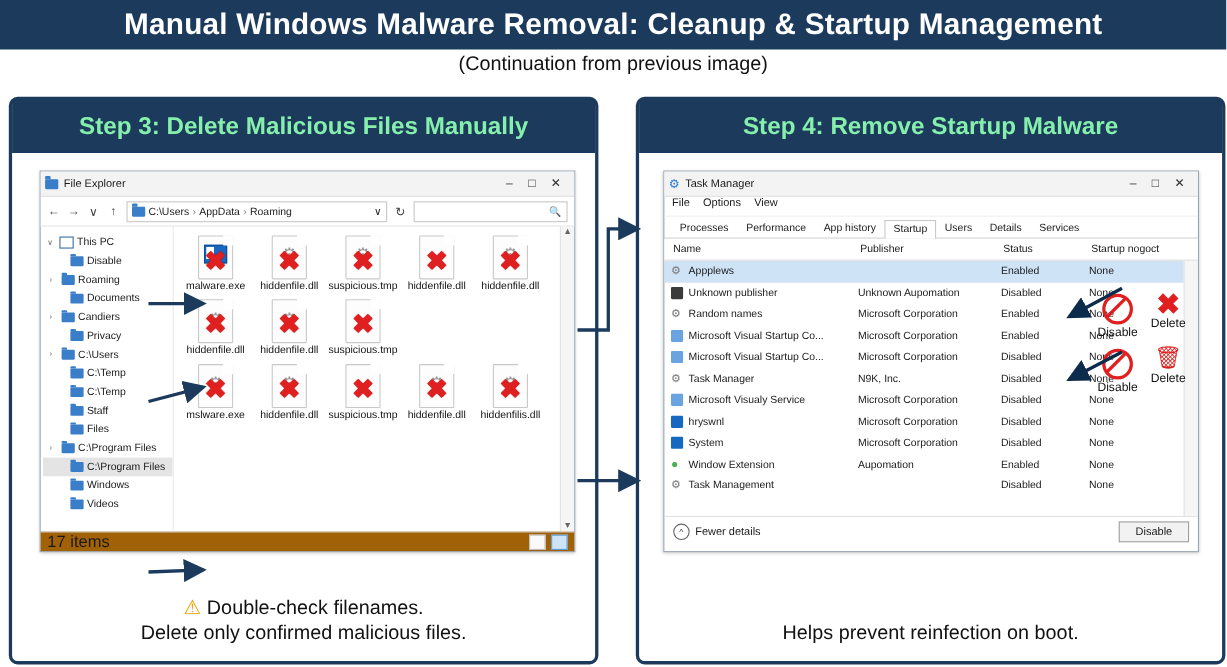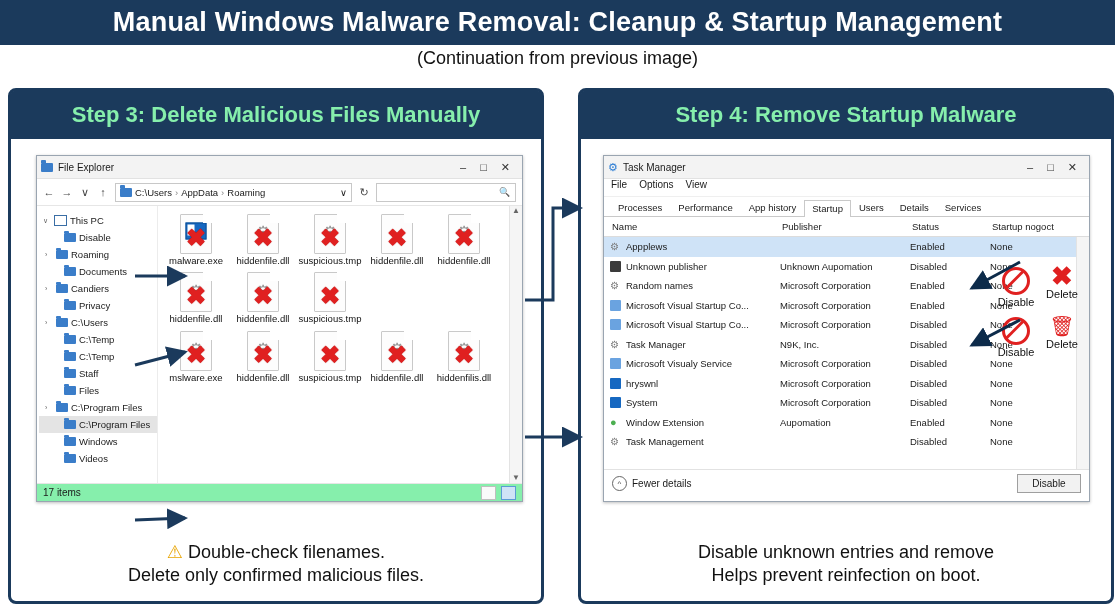--- a/index.html
+++ b/index.html
@@ -114,21 +114,21 @@
     text-shadow:0 0 1px #a00;
   }
   .fname{font-size:9.5px;margin-top:2px;color:#111;line-height:1.1;word-break:break-word;}
   .fe-scroll{
     position:absolute;right:0;top:0;width:12px;height:100%;background:#f5f5f5;border-left:1px solid #e3e3e3;
   }
   .fe-scroll .up,.fe-scroll .dn{font-size:8px;text-align:center;color:#666;}
   .fe-scroll .dn{position:absolute;bottom:1px;width:100%;}
   .fe-status{
     height:17px;border-top:1px solid #e6e6e6;display:flex;align-items:center;
-    padding:0 6px;font-size:10px;background:#86efac;
+    padding:0 6px;font-size:15px;background:#a16207;
   }
   .fe-status .views{margin-left:auto;display:flex;gap:5px;}
   .vbtn{width:13px;height:12px;border:1px solid #bfbfbf;background:#fafafa;display:inline-block;}
   .vbtn.on{background:#cfe3f7;border-color:#5b9bd5;}
 
   
   #taskmgr{left:22px;top:64px;width:485px;height:345px;}
   .tm-menu{
     height:17px;display:flex;gap:12px;padding:0 7px;font-size:10px;
     border-bottom:1px solid #efefef;
@@ -591,21 +591,20 @@
   <div class="ann" style="left:412px;top:226px;width:46px;">
     <div class="no-sign"></div>
     <div class="ann-lbl">Disable</div>
   </div>
   <div class="ann" style="left:458px;top:224px;width:46px;">
     <div class="trash">🗑</div>
     <div class="ann-lbl">Delete</div>
   </div>
 
   <div class="caption cap-right">
-    <div>Disable unknown entries and remove</div>
     <div>Helps prevent reinfection on boot.</div>
   </div>
 </div>
 
 <svg class="arrows">
   <defs>
     <marker id="ah" markerWidth="7" markerHeight="7" refX="6" refY="3.5" orient="auto">
       <polygon points="0 0, 7 3.5, 0 7" fill="#1b3a5c"></polygon>
     </marker>
     <marker id="ahb" markerWidth="7" markerHeight="7" refX="6" refY="3.5" orient="auto">

